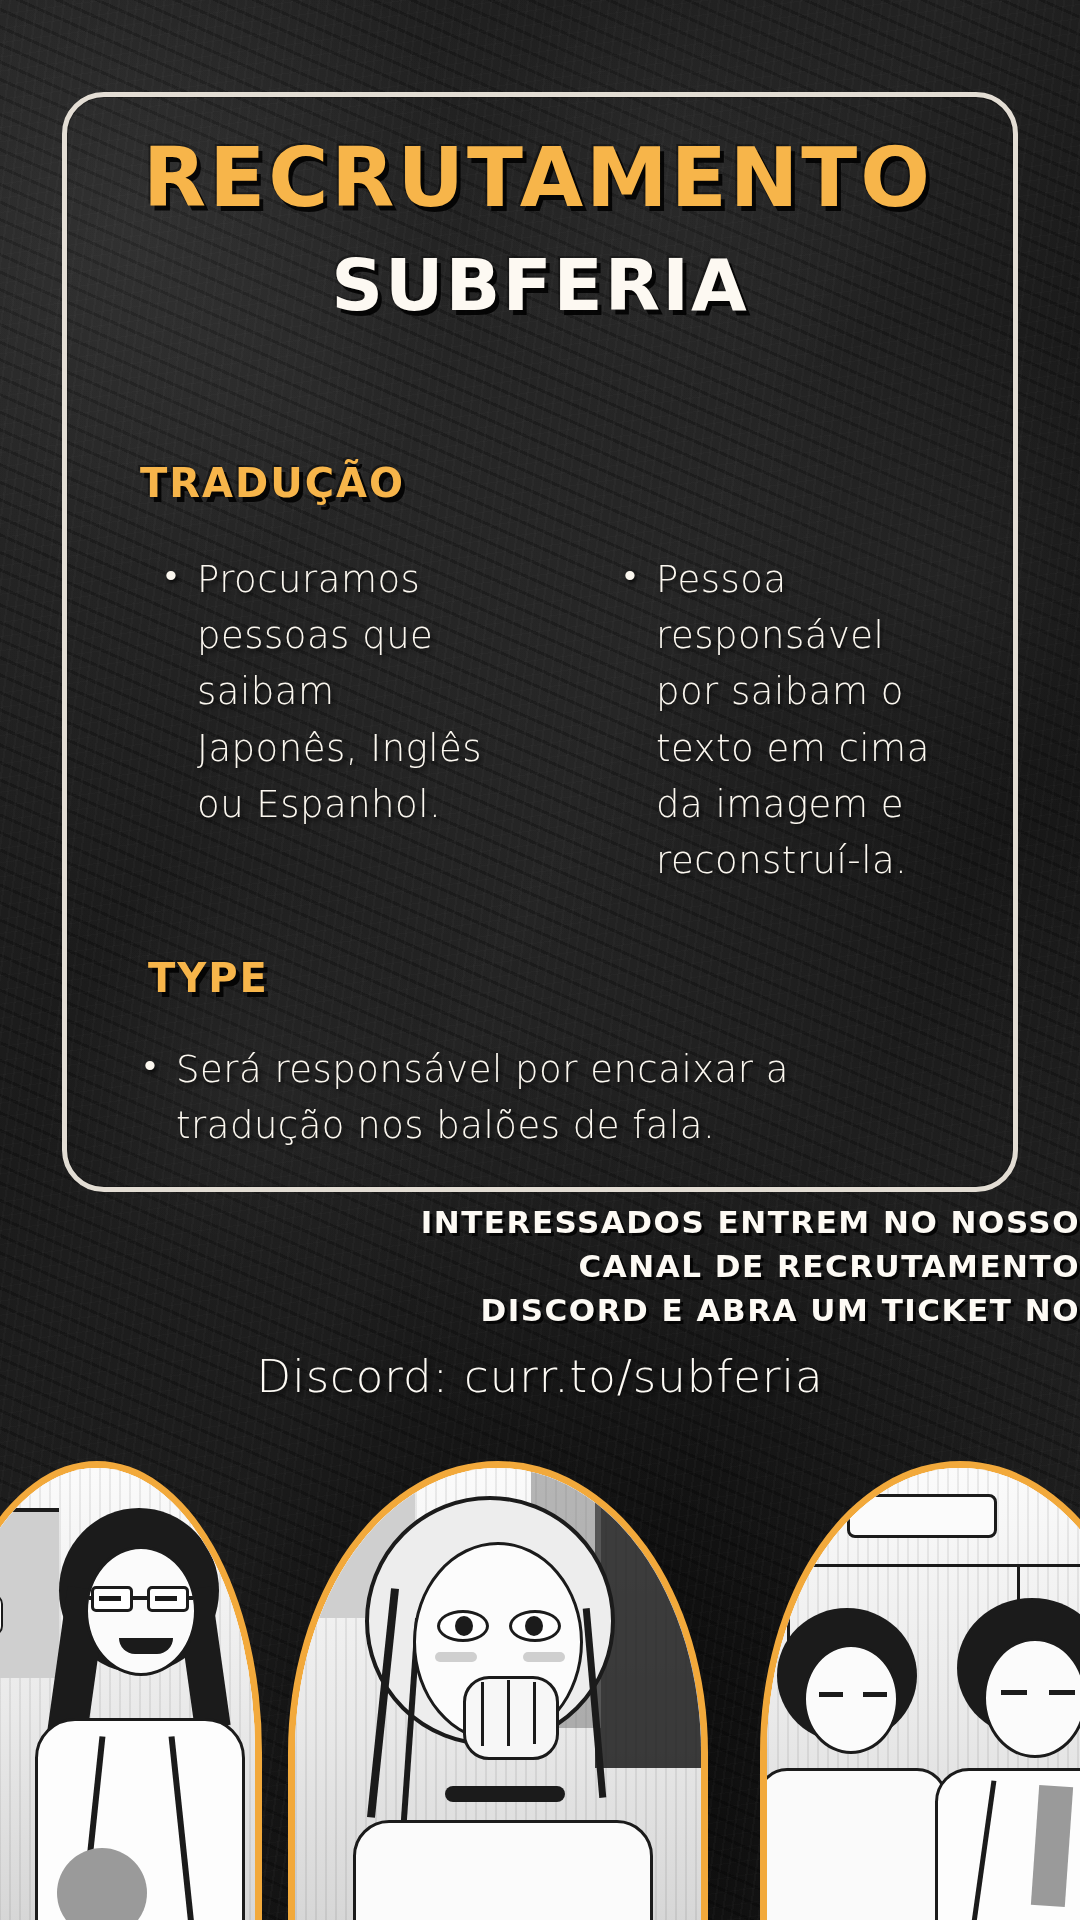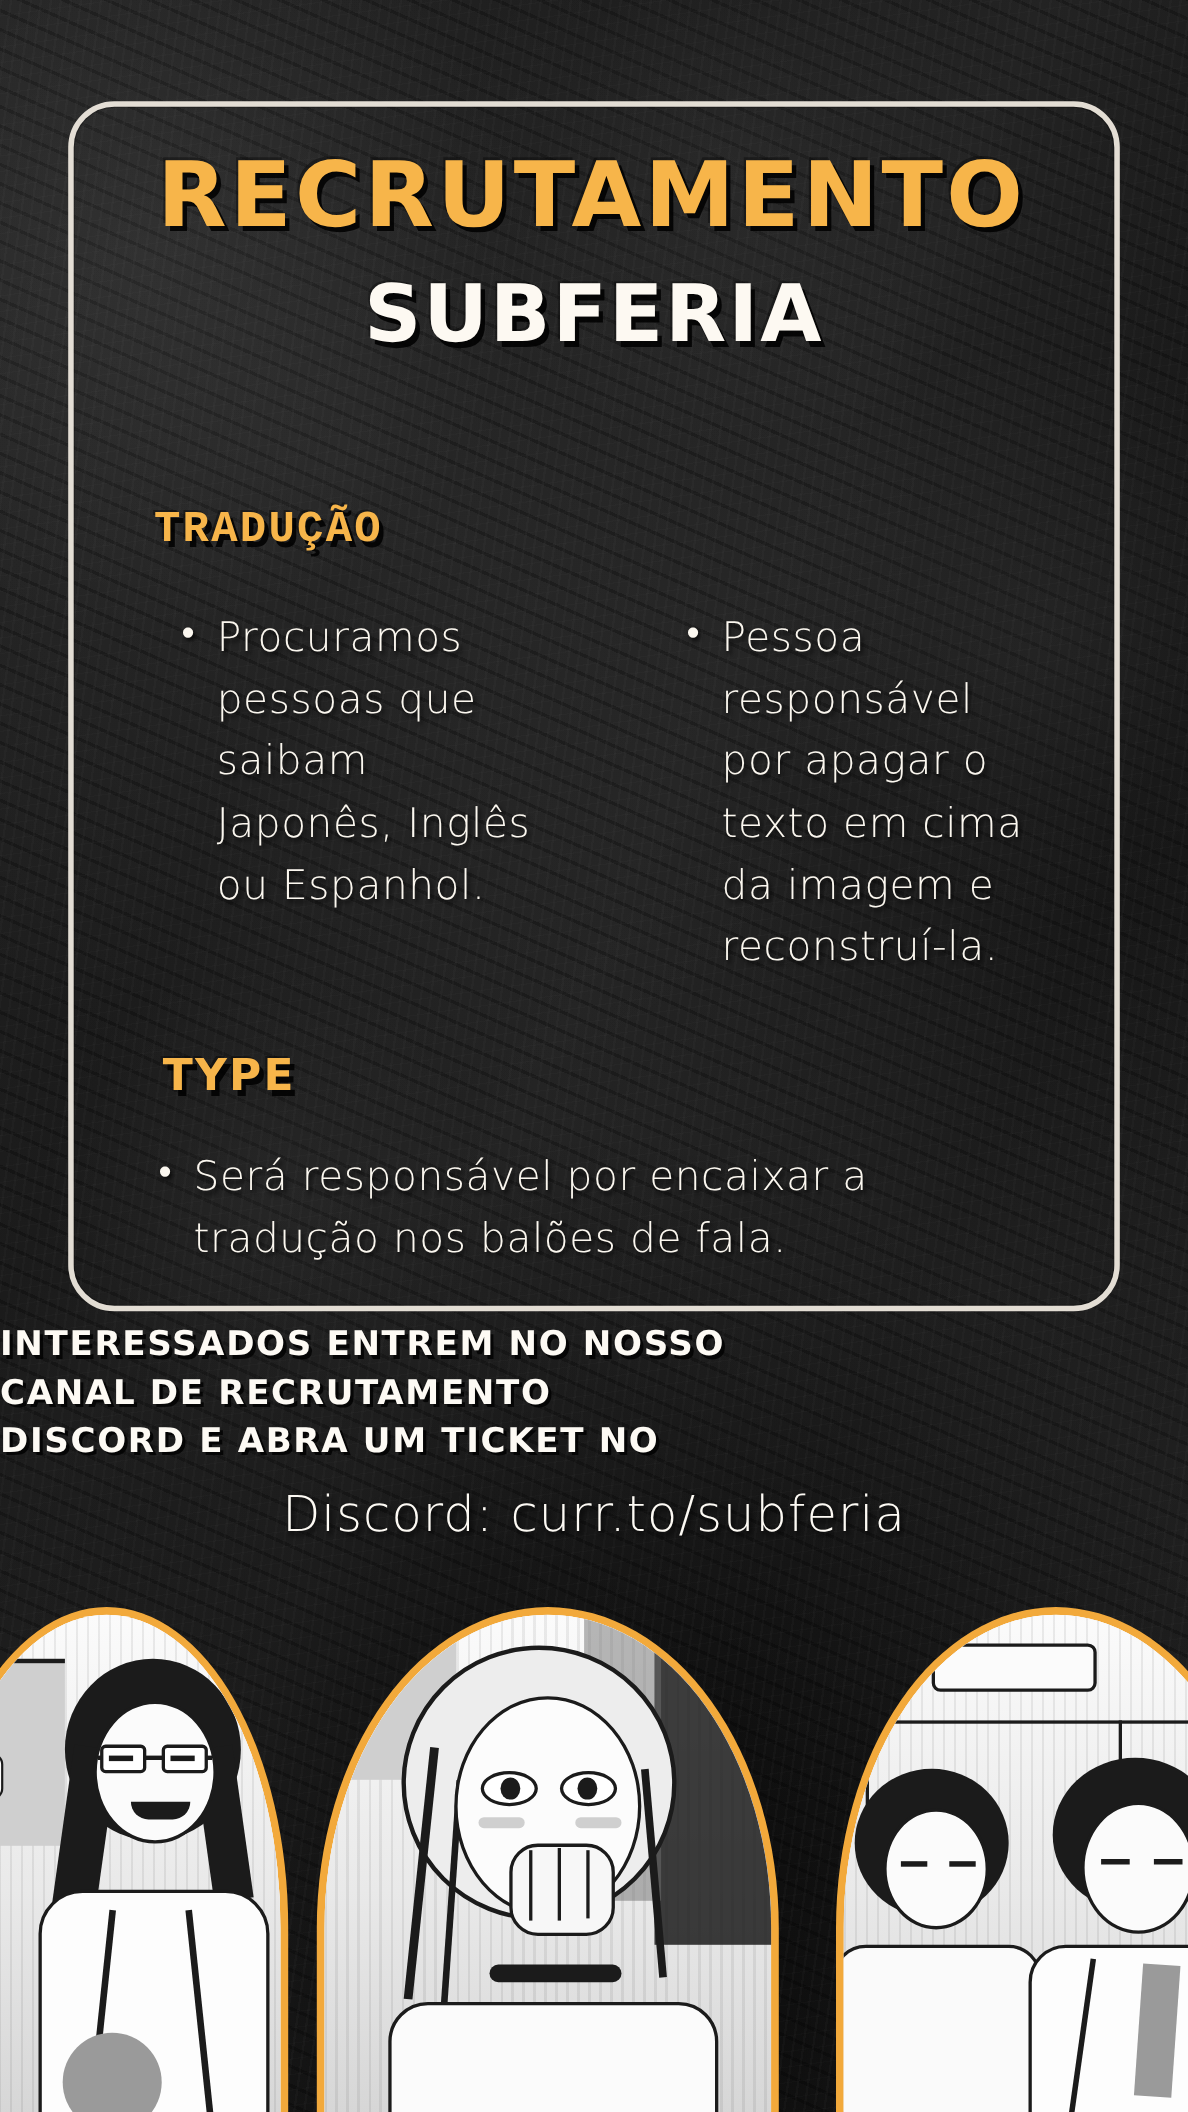--- a/index.html
+++ b/index.html
@@ -122,21 +122,21 @@
     letter-spacing: 2px;
   }
 
   .sect-head {
     position: absolute;
     font-weight: bold;
     font-size: 40px;
     letter-spacing: 2px;
   }
 
-  .h-traducao { left: 140px; top: 460px; font-family: Liberation Mono, monospace; }
+  .h-traducao { left: 140px; top: 460px; }
   .h-redraw   { left: 608px; top: 462px; }
   .h-type     { left: 148px; top: 955px; }
 
   .bullet-block {
     position: absolute;
     color: #fbf7ef;
     font-family: "DejaVu Sans", sans-serif;
     font-weight: 300;
     font-size: 37px;
     line-height: 1.52;
@@ -157,21 +157,21 @@
 
   .b-traducao { left: 161px; top: 552px; width: 330px; }
   .b-redraw   { left: 620px; top: 552px; width: 330px; }
   .b-type     { left: 140px; top: 1042px; width: 700px; }
 
   .cta {
     position: absolute;
     left: 0;
     top: 1200px;
     width: 1080px;
-    text-align: left;
+    text-align: right;
     font-weight: bold;
     font-size: 31px;
     line-height: 1.42;
     letter-spacing: 1.5px;
     color: #fdfaf4;
     text-shadow: 3px 3px 0 rgba(0,0,0,0.8);
   }
 
   .discord {
     position: absolute;
@@ -262,21 +262,21 @@
 
     <div class="bullet-block b-traducao">
       <ul>
         <li>Procuramos pessoas que saibam Japonês, Inglês ou Espanhol.</li>
       </ul>
     </div>
 
 
     <div class="bullet-block b-redraw">
       <ul>
-        <li>Pessoa responsável por apagar o texto em cima da imagem e reconstruí-la.</li>
+        <li>Pessoa responsável por saibam o texto em cima da imagem e reconstruí-la.</li>
       </ul>
     </div>
 
     <div class="sect-head chalk-orange h-type">TYPE</div>
 
     <div class="bullet-block b-type">
       <ul>
         <li>Será responsável por encaixar a tradução nos balões de fala.</li>
       </ul>
     </div>

